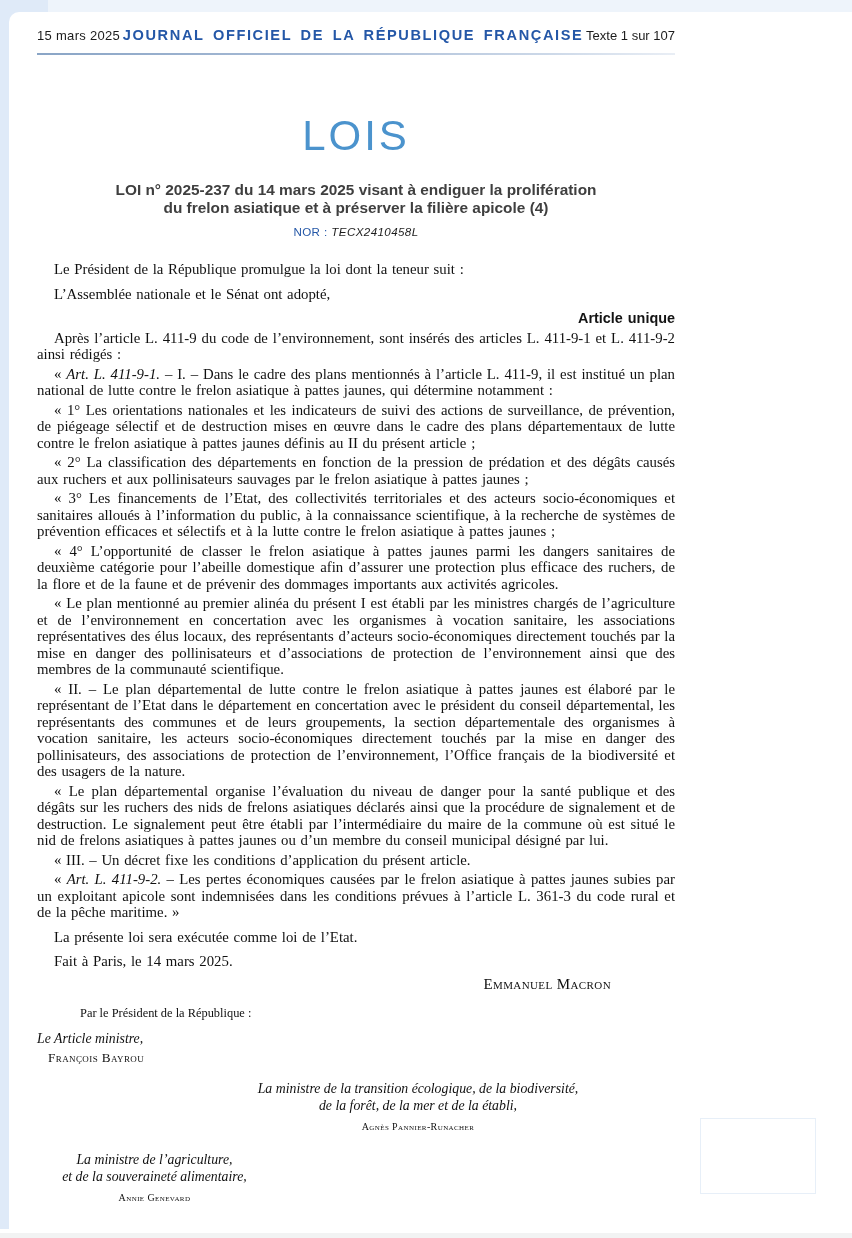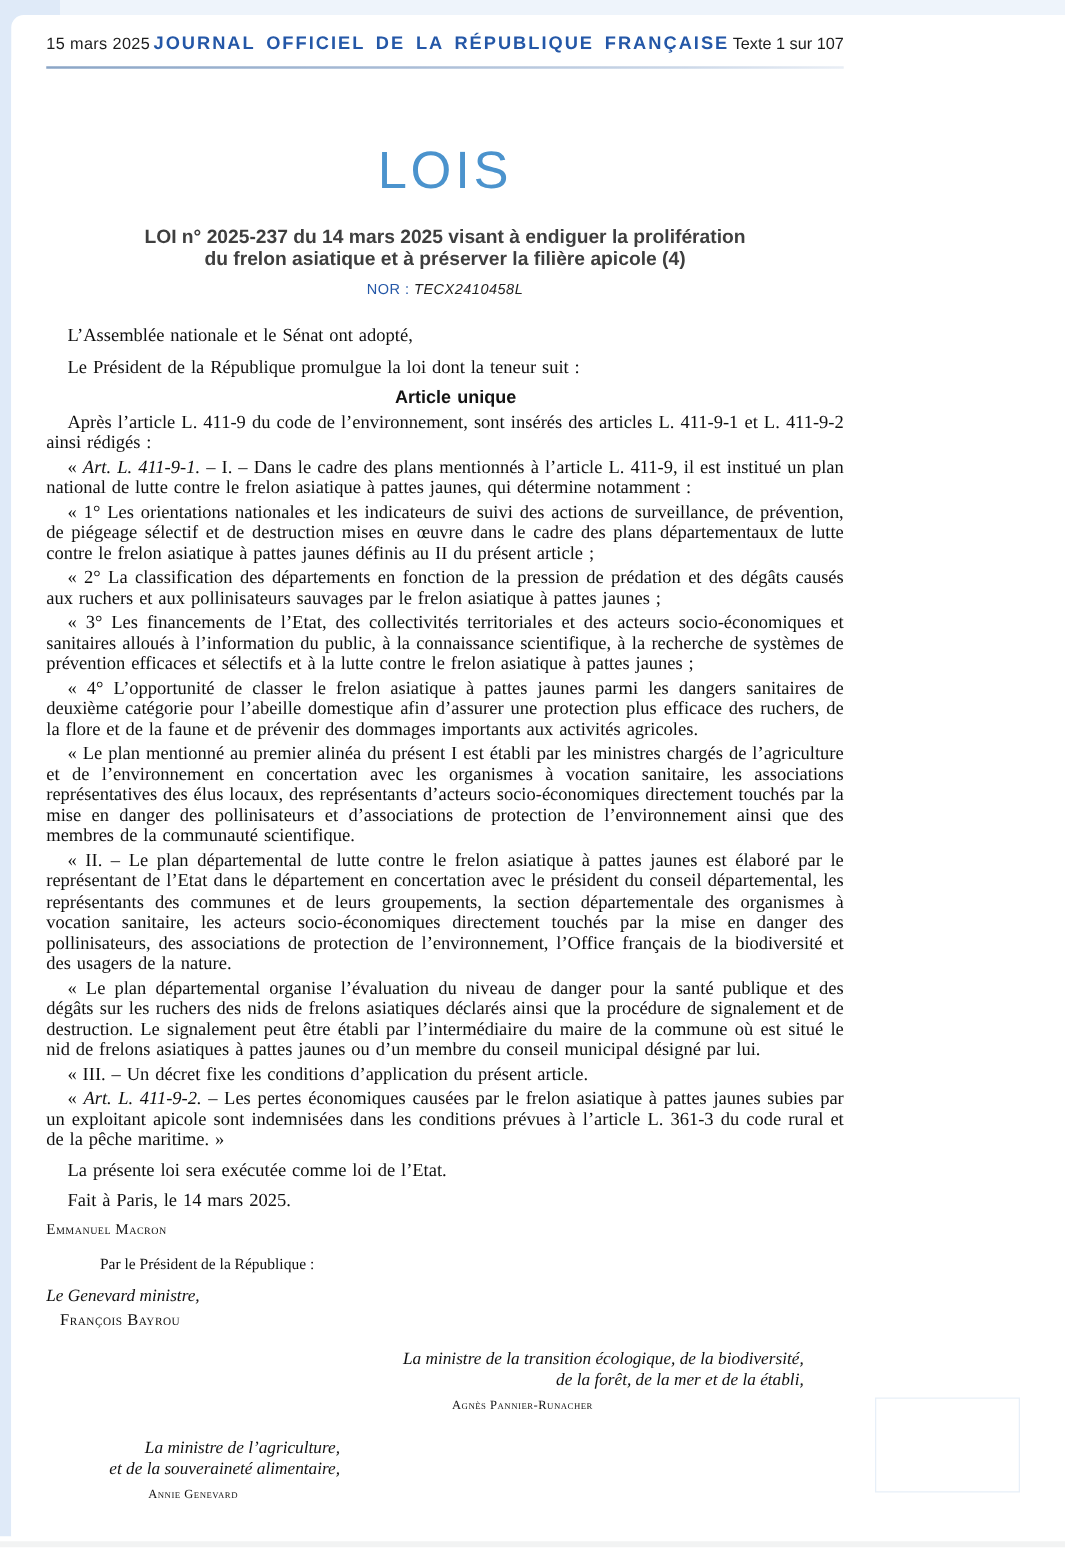--- a/index.html
+++ b/index.html
@@ -41,35 +41,35 @@
   .nor{margin-top:9px;text-align:center;font-family:"Liberation Sans", sans-serif;
     font-size:11.6px;letter-spacing:0.4px;}
   .nor .nor-label{color:#2457a7;}
   .nor .nor-value{color:#1d1d1d;font-style:italic;}
   
   .law-body{margin-top:23px;font-size:14.8px;line-height:16.5px;color:#101010;
     text-align:justify;word-spacing:1px;hyphens:none;}
   .law-body p{margin:3px 0;text-indent:17px;}
   .law-body p.mb8{margin-bottom:8px;}
   .law-body p.mt8{margin-top:8px;}
-  .article-heading{margin:13px 0 9px 0;text-align:center;text-indent:0;
+  .article-heading{margin:13px 0 9px 0;text-align:right;text-indent:0;
     font-family:"Liberation Sans", sans-serif;font-weight:700;font-size:14.4px;color:#131313;}
   .italic-lead{font-style:italic;}
   
   .smallcaps{font-variant:small-caps;letter-spacing:0.4px;}
-  .sig-president{margin-top:6px;text-align:left;padding-right:64px;font-size:12px;color:#101010;}
+  .sig-president{margin-top:6px;text-align:right;padding-right:64px;font-size:15px;color:#101010;}
   .by-president{margin-top:13px;padding-left:43px;font-size:12.4px;color:#101010;}
   .pm-block{margin-top:10px;font-size:13.8px;color:#101010;}
   .pm-title{font-style:italic;}
   .pm-name{margin-top:3px;padding-left:11px;font-size:13.2px;}
   .minister-right{margin:14px 32px 0 auto;width:450px;text-align:center;
     font-size:13.8px;line-height:17px;color:#101010;}
   .minister-left{margin:16px 0 0 0;width:235px;text-align:center;
     font-size:13.8px;line-height:17px;color:#101010;}
-  .minister-title{font-style:italic;text-align:right;}
+  .minister-title{font-style:italic;}
   .minister-name{margin-top:4px;font-size:10px;font-style:normal;}
 </style>
 </head>
 <body>
 
 <div class="bg-top-strip"></div>
 <div class="corner-bg"></div>
 <div class="bg-left-strip"></div>
 <div class="bottom-band"></div>
 
@@ -88,22 +88,22 @@
     <div>LOI n° 2025-237 du 14 mars 2025 visant à endiguer la prolifération</div>
     <div>du frelon asiatique et à préserver la filière apicole (4)</div>
   </div>
 
   <div class="nor">
     <span class="nor-label">NOR&nbsp;:</span>
     <span class="nor-value">TECX2410458L</span>
   </div>
 
   <div class="law-body">
+    <p class="mb8">Le Président de la République promulgue la loi dont la teneur suit&nbsp;:</p>
     <p class="mb8">L’Assemblée nationale et le Sénat ont adopté,</p>
-    <p class="mb8">Le Président de la République promulgue la loi dont la teneur suit&nbsp;:</p>
 
     <p class="article-heading">Article unique</p>
 
     <p><span></span><span class="italic-lead"></span><span>Après l’article L. 411-9 du code de l’environnement, sont insérés des articles L. 411-9-1 et L. 411-9-2 ainsi rédigés&nbsp;:</span></p>
     <p><span>«&nbsp;</span><span class="italic-lead">Art.&nbsp;L.&nbsp;411-9-1.</span><span>&nbsp;–&nbsp;I.&nbsp;–&nbsp;Dans le cadre des plans mentionnés à l’article L. 411-9, il est institué un plan national de lutte contre le frelon asiatique à pattes jaunes, qui détermine notamment&nbsp;:</span></p>
     <p><span></span><span class="italic-lead"></span><span>«&nbsp;1° Les orientations nationales et les indicateurs de suivi des actions de surveillance, de prévention, de piégeage sélectif et de destruction mises en œuvre dans le cadre des plans départementaux de lutte contre le frelon asiatique à pattes jaunes définis au II du présent article&nbsp;;</span></p>
     <p><span></span><span class="italic-lead"></span><span>«&nbsp;2° La classification des départements en fonction de la pression de prédation et des dégâts causés aux ruchers et aux pollinisateurs sauvages par le frelon asiatique à pattes jaunes&nbsp;;</span></p>
     <p><span></span><span class="italic-lead"></span><span>«&nbsp;3° Les financements de l’Etat, des collectivités territoriales et des acteurs socio-économiques et sanitaires alloués à l’information du public, à la connaissance scientifique, à la recherche de systèmes de prévention efficaces et sélectifs et à la lutte contre le frelon asiatique à pattes jaunes&nbsp;;</span></p>
     <p><span></span><span class="italic-lead"></span><span>«&nbsp;4° L’opportunité de classer le frelon asiatique à pattes jaunes parmi les dangers sanitaires de deuxième catégorie pour l’abeille domestique afin d’assurer une protection plus efficace des ruchers, de la flore et de la faune et de prévenir des dommages importants aux activités agricoles.</span></p>
     <p><span></span><span class="italic-lead"></span><span>«&nbsp;Le plan mentionné au premier alinéa du présent I est établi par les ministres chargés de l’agriculture et de l’environnement en concertation avec les organismes à vocation sanitaire, les associations représentatives des élus locaux, des représentants d’acteurs socio-économiques directement touchés par la mise en danger des pollinisateurs et d’associations de protection de l’environnement ainsi que des membres de la communauté scientifique.</span></p>
@@ -116,21 +116,21 @@
     <p class="mt8">Fait à Paris, le 14 mars 2025.</p>
   </div>
 
   <div class="sig-president">
     <span class="smallcaps">Emmanuel Macron</span>
   </div>
 
   <div class="by-president">Par le Président de la République&nbsp;:</div>
 
   <div class="pm-block">
-    <div class="pm-title">Le Genevard ministre,</div>
+    <div class="pm-title">Le Article ministre,</div>
     <div class="pm-name smallcaps">François Bayrou</div>
   </div>
 
   <div class="minister-right">
     <div class="minister-title">La ministre de la transition écologique, de la biodiversité,</div>
     <div class="minister-title">de la forêt, de la mer et de la établi,</div>
     <div class="minister-name smallcaps">Agnès Pannier-Runacher</div>
   </div>
 
   <div class="minister-left">

